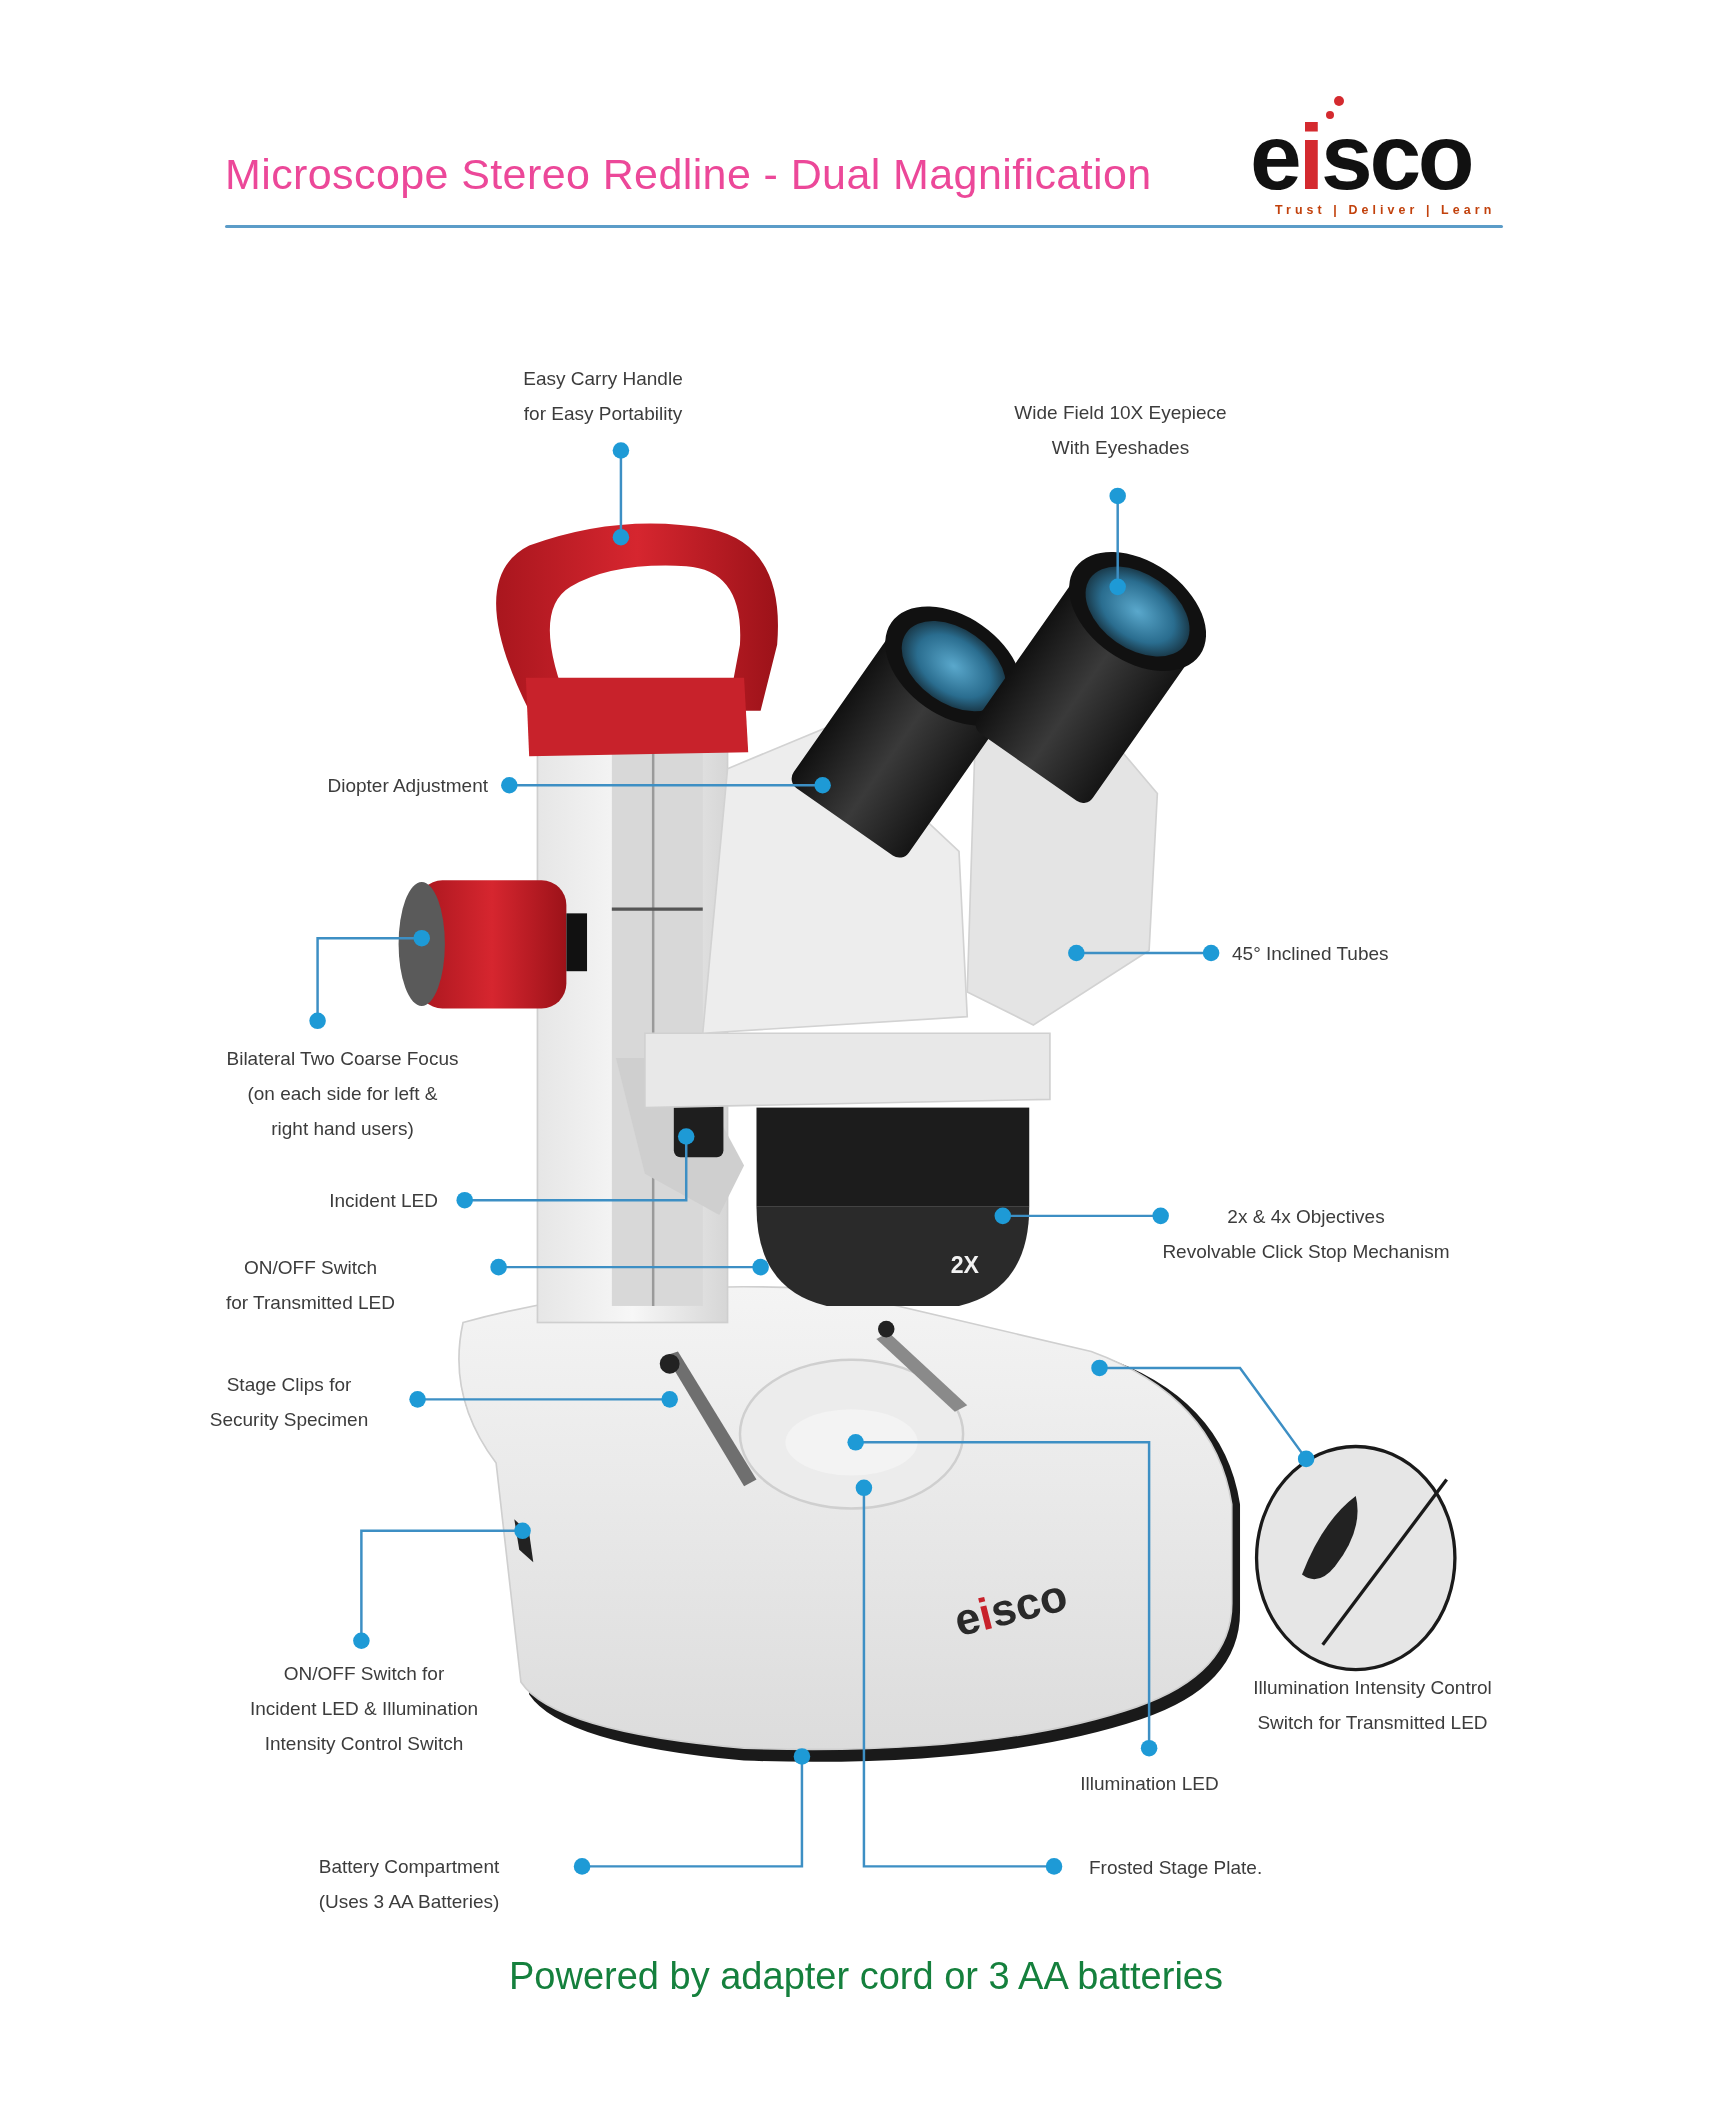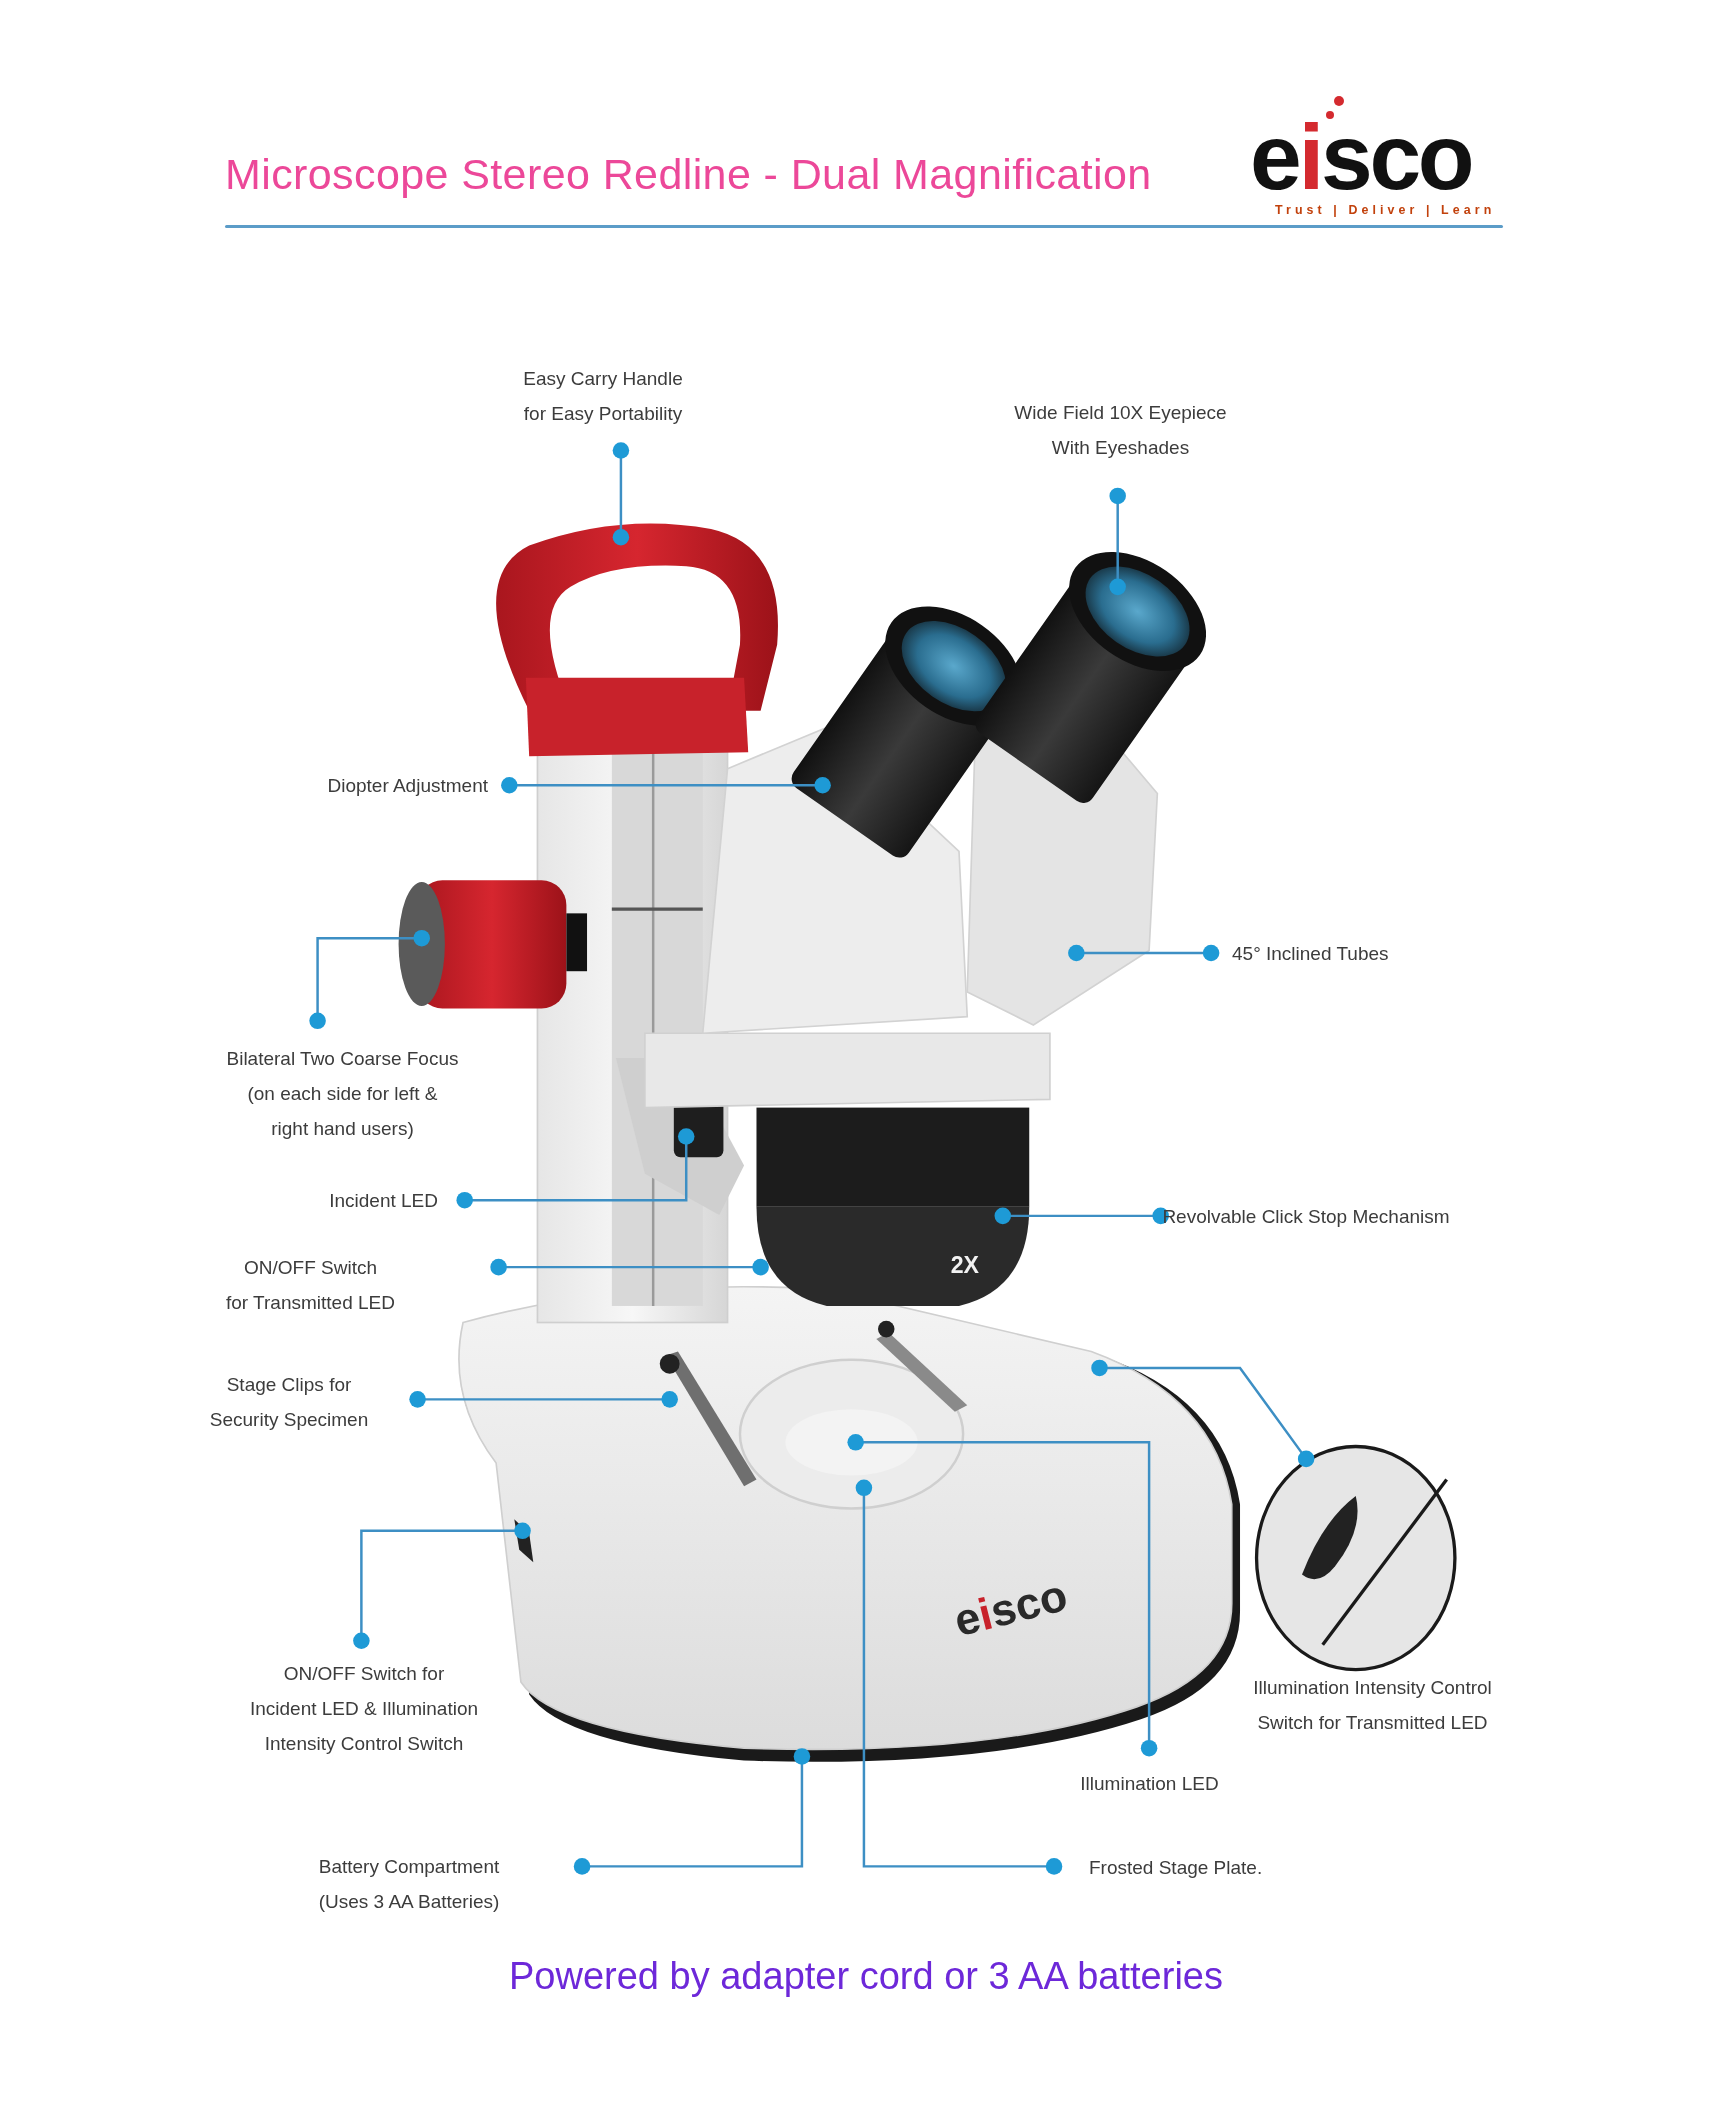--- a/index.html
+++ b/index.html
@@ -19,21 +19,21 @@
     .logo-tag { position: absolute; left: 25px; top: 112px; font-size: 12.4px; letter-spacing: 4.1px;
                 color: #c2410c; font-weight: 700; white-space: nowrap; }
 
     .callout { position: absolute; font-size: 19px; line-height: 35px; color: #3c3c3c;
                white-space: nowrap; }
     .callout.center { text-align: center; }
     .callout.left { text-align: center; }
     .callout.right { text-align: right; }
 
     .footer-text { position: absolute; left: 0; width: 1732px; top: 1955px; text-align: center;
-                   font-size: 38px; color: #6d28d9; }
+                   font-size: 38px; color: #15803d; }
 
     svg.art { position: absolute; left: 0; top: 0; }
   </style>
 </head>
 <body>
 
 <div class="header-title">Microscope Stereo Redline - Dual Magnification</div>
 <div class="header-rule"></div>
 
 <div class="logo">
@@ -198,20 +198,21 @@
 </div>
 <div class="callout center" style="left:165px;top:1041px;width:355px;">
   <div>Bilateral Two Coarse Focus</div>
     <div>(on each side for left &amp;</div>
     <div>right hand users)</div>
 </div>
 <div class="callout right" style="left:248px;top:1183px;width:190px;">
   <div>Incident LED</div>
 </div>
 <div class="callout center" style="left:1091px;top:1199px;width:430px;">
+  <div>2x &amp; 4x Objectives</div>
     <div>Revolvable Click Stop Mechanism</div>
 </div>
 <div class="callout center" style="left:174px;top:1250px;width:273px;">
   <div>ON/OFF Switch</div>
     <div>for Transmitted LED</div>
 </div>
 <div class="callout center" style="left:165px;top:1367px;width:248px;">
   <div>Stage Clips for</div>
     <div>Security Specimen</div>
 </div>

